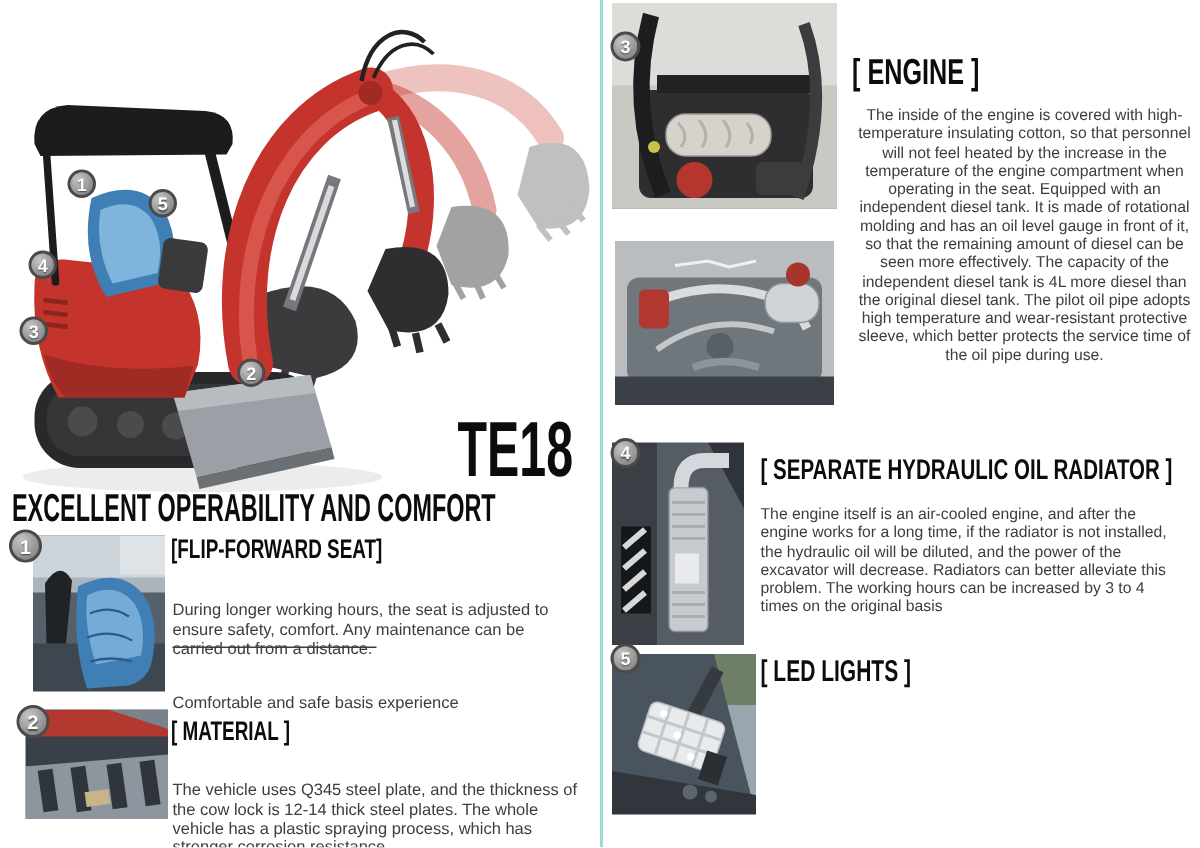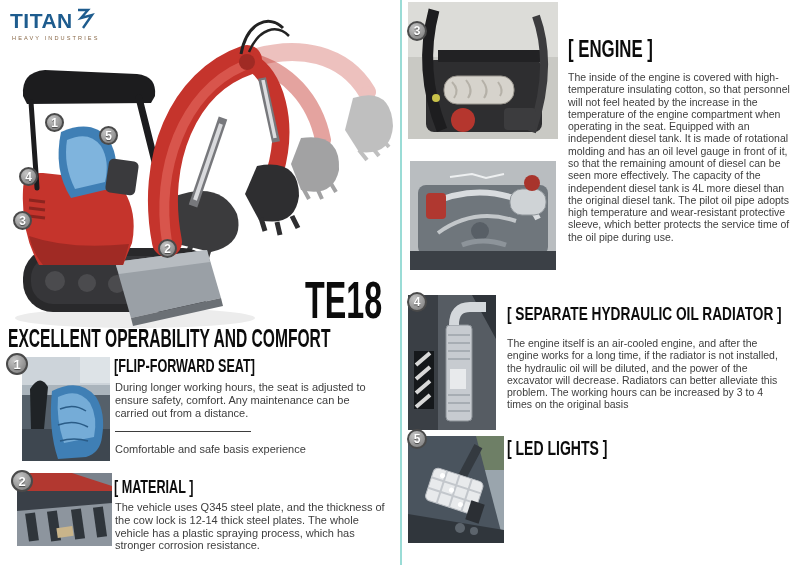--- a/index.html
+++ b/index.html
@@ -16,27 +16,27 @@
   .h-main{left:8px;top:325px;font-size:26px;transform:scaleX(0.60);letter-spacing:0px;}
   .h-model{left:305px;top:274px;font-size:52px;transform:scaleX(0.62);}
   .h-flip{left:114px;top:357px;font-size:18px;transform:scaleX(0.70);}
   .h-material{left:114px;top:478px;font-size:18px;transform:scaleX(0.70);}
   .h-engine{left:568px;top:37px;font-size:24px;transform:scaleX(0.70);}
   .h-radiator{left:507px;top:304px;font-size:19px;transform:scaleX(0.72);}
   .h-led{left:507px;top:438px;font-size:20px;transform:scaleX(0.70);}
 
   
   .txt{position:absolute;color:#3d3d3d;}
-  .txt-l{font-size:11px;line-height:1.16;}
+  .txt-l{font-size:11px;line-height:1.16;margin-top:20px;}
   .txt-r{font-size:10.5px;line-height:1.17;}
   .p-seat{left:115px;top:381px;width:270px;}
   .p-note{left:115px;top:443px;width:270px;}
   .p-material{left:115px;top:501px;width:281px;}
   .p-engine{left:568px;top:71px;width:230px;}
-  .p-engine p{margin:0;}
+  .p-engine p{margin:0;text-align:center;}
   .p-radiator{left:507px;top:337px;width:283px;}
   .p-led{left:507px;top:473px;width:289px;}
   .rule{position:absolute;left:115px;top:431px;width:136px;height:1px;background:#3d3d3d;}
 
   
   .badge{position:absolute;border-radius:50%;box-sizing:border-box;
          background:radial-gradient(circle at 35% 30%, #c6c6c6, #8a8a8a 75%);
          border:2px solid #4a4a4a;color:#ffffff;font-weight:bold;
          display:flex;align-items:center;justify-content:center;
          text-shadow:0 1px 1px rgba(0,0,0,.55);z-index:5;}
@@ -49,27 +49,20 @@
   .photo svg{display:block;}
 
   
   .logo{left:10px;top:7px;}
 </style>
 </head>
 <body>
 
 <div class="page">
 
-  <div class="abs logo">
-    <svg width="110" height="42" viewBox="0 0 110 42">
-      <text x="0" y="21" font-family="Liberation Sans, sans-serif" font-size="21" font-weight="bold" letter-spacing="0.5" fill="#1e5c8e">TITAN</text>
-      <path d="M68 3 l10 0 -7 8 11 -3 -9 13" fill="none" stroke="#1e5c8e" stroke-width="2.4"></path>
-      <text x="2" y="33" font-family="Liberation Sans, sans-serif" font-size="5.6" letter-spacing="2.1" fill="#8a6a4a">HEAVY INDUSTRIES</text>
-    </svg>
-  </div>
 
   <div class="abs" style="left:15px;top:0;">
     <svg width="380" height="332" viewBox="0 0 380 332">
 
       <ellipse cx="120" cy="318" rx="120" ry="10" fill="#ececec"></ellipse>
 
       <g opacity="0.30">
         <path d="M232 60 C285 42 330 55 352 92" fill="none" stroke="#c5342c" stroke-width="18" stroke-linecap="round"></path>
         <path d="M352 92 L360 120" fill="none" stroke="#c5342c" stroke-width="12" stroke-linecap="round"></path>
         <path d="M338 98 q38 -12 40 28 q-2 30 -34 26 l-14 -22 z" fill="#2e2e30"></path>

